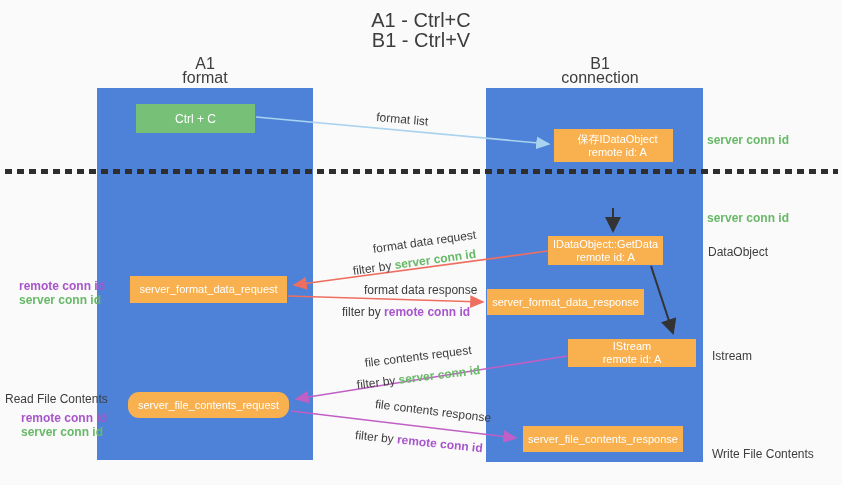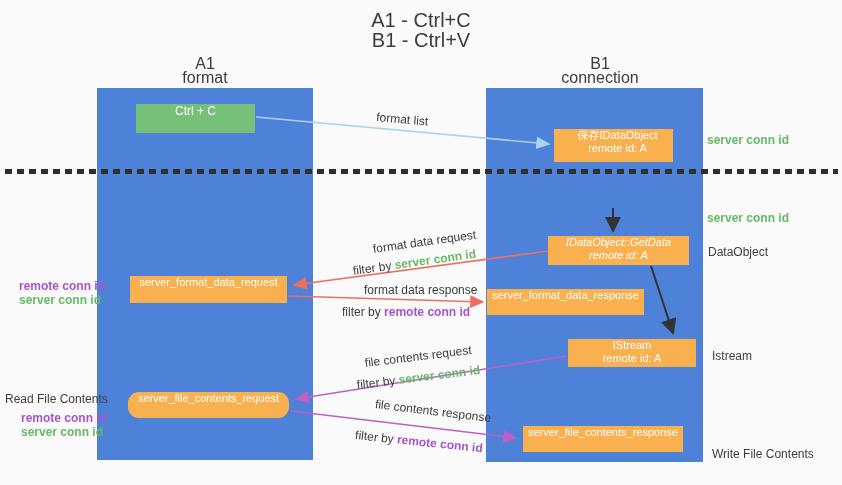--- a/index.html
+++ b/index.html
@@ -11,21 +11,21 @@
 
   .title { left:0; top:10px; width:842px; text-align:center; font-size:20px; line-height:20px; color:#3d3d3d; }
 
   .col-header { text-align:center; font-size:16px; line-height:14px; color:#3d3d3d; }
   .lane { background:#4d82d8; }
 
   .dashline { left:5px; top:169px; width:833px; height:5px;
     background:repeating-linear-gradient(90deg,#2e2e2e 0 7px, transparent 7px 12px); }
 
   .node { color:#ffffff; text-align:center; display:flex; flex-direction:column;
-          justify-content:flex-start; white-space:nowrap; }
+          justify-content:center; white-space:nowrap; }
   .node.green { background:#77c077; font-size:12px; }
   .node.orange { background:#f9b04f; font-size:11px; line-height:13px; }
   .node.single { font-size:11px; }
 
   .lbl { font-size:12px; color:#3d3d3d; white-space:nowrap; }
   .green-t { color:#67b967; font-weight:bold; }
   .purple-t { color:#a855cb; font-weight:bold; }
   .rot { transform-origin:left top; }
 
   svg.arrows { position:absolute; left:0; top:0; width:842px; height:485px; pointer-events:none; }
@@ -81,21 +81,21 @@
   <div class="abs node green" style="left:136px; top:104px; width:119px; height:29px;">
     <div>Ctrl + C</div>
   </div>
 
   <div class="abs node orange" style="left:554px; top:129px; width:119px; height:33px;padding-left:8px;">
     <div>保存IDataObject</div>
     <div>remote id: A</div>
   </div>
 
 
-  <div class="abs node orange" style="left:548px; top:236px; width:141px; height:29px;font-style:italic;">
+  <div class="abs node orange" style="left:548px; top:236px; width:115px; height:29px;">
     <div>IDataObject::GetData</div>
     <div>remote id: A</div>
   </div>
 
   <div class="abs node orange single" style="left:130px; top:276px; width:157px; height:27px;">
     <div>server_format_data_request</div>
   </div>
 
   <div class="abs node orange single" style="left:487px; top:289px; width:157px; height:26px;">
     <div>server_format_data_response</div>

